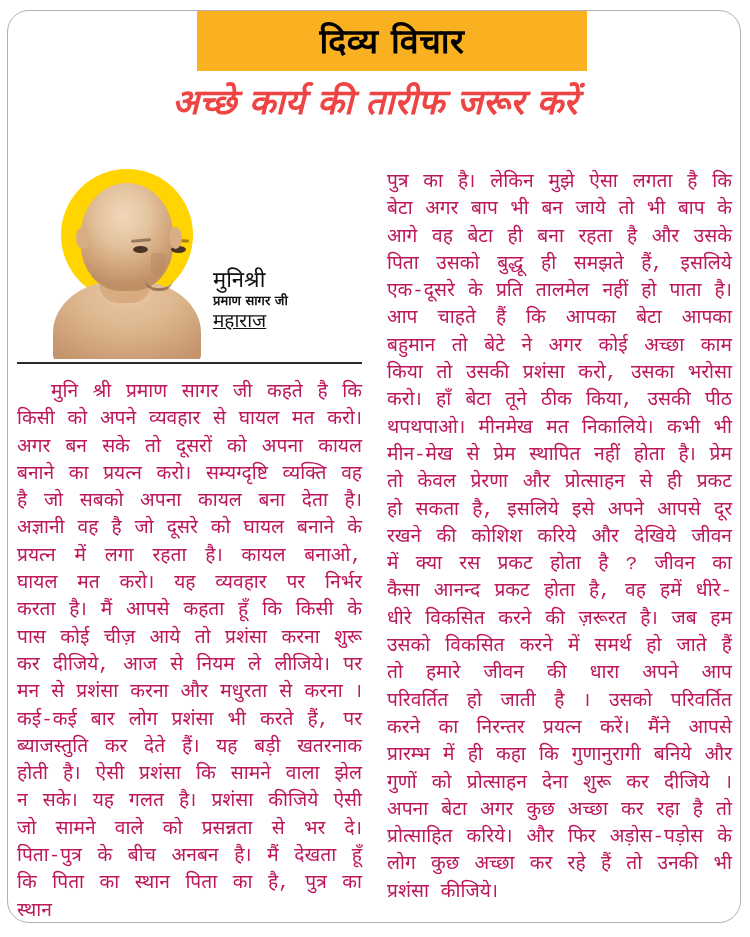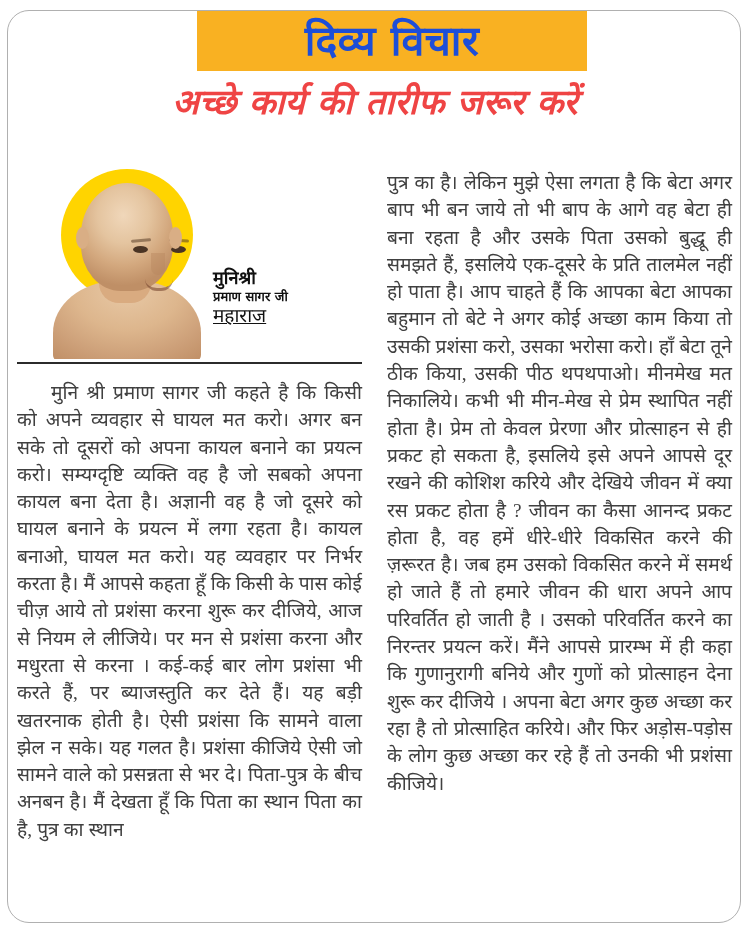--- a/index.html
+++ b/index.html
@@ -43,23 +43,23 @@
     width: 390px;
     height: 60px;
     background: #f9b122;
     display: flex;
     align-items: center;
     justify-content: center;
   }
   .banner-title {
     font-family: "DejaVu Sans", "Liberation Sans", sans-serif;
     font-weight: 700;
-    font-size: 41px;
+    font-size: 34px;
     line-height: 1;
-    color: #1d4ed8;
+    color: #000000;
     letter-spacing: 0.5px;
     white-space: nowrap;
   }
 
   
   .headline {
     position: absolute;
     left: 0;
     top: 70px;
     width: 734px;
@@ -191,39 +191,39 @@
 
   .author-name {
     position: absolute;
     left: 196px;
     top: 106px;
     width: 150px;
     font-family: "DejaVu Sans", "Liberation Sans", sans-serif;
     color: #111;
     line-height: 1.2;
   }
-  .author-prefix { font-size: 18px; font-weight: 700; display: block; }
+  .author-prefix { font-size: 22px; font-weight: 400; display: block; }
   .author-main   { font-size: 13px; font-weight: 700; display: block; white-space: nowrap; }
   .author-suffix { font-size: 19px; font-weight: 400; display: block; text-decoration: underline; }
 
   .rule {
     position: absolute;
     left: 0px;
     top: 201px;
     width: 345px;
     height: 0;
     border-top: 2px solid #2b2b2b;
   }
 
   
   .body-text {
-    font-family: Liberation Serif, serif;
+    font-family: Liberation Mono, monospace;
     font-size: 19.2px;
     line-height: 27.3px;
-    color: #404040;
+    color: #be185d;
     text-align: justify;
     text-justify: inter-word;
     word-spacing: 0.4px;
   }
   .col-left .body-text {
     position: absolute;
     left: 0;
     top: 218px;
     width: 345px;
     text-indent: 34px;

